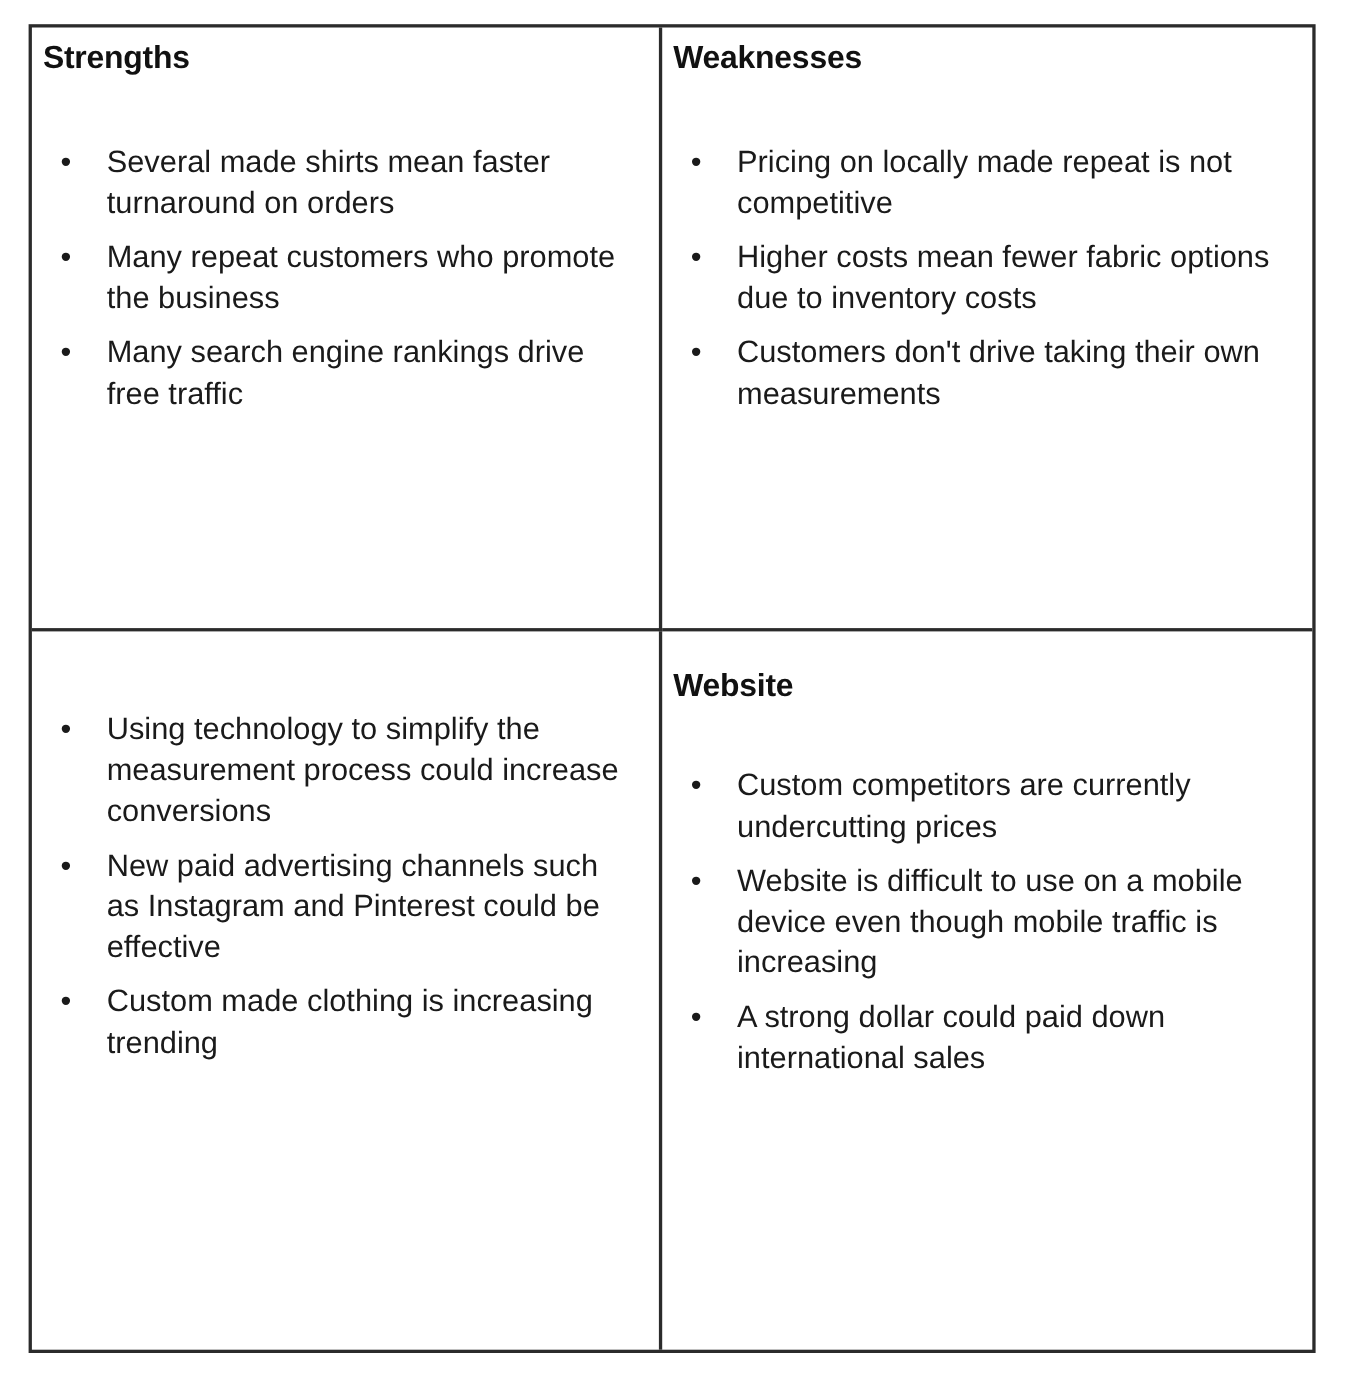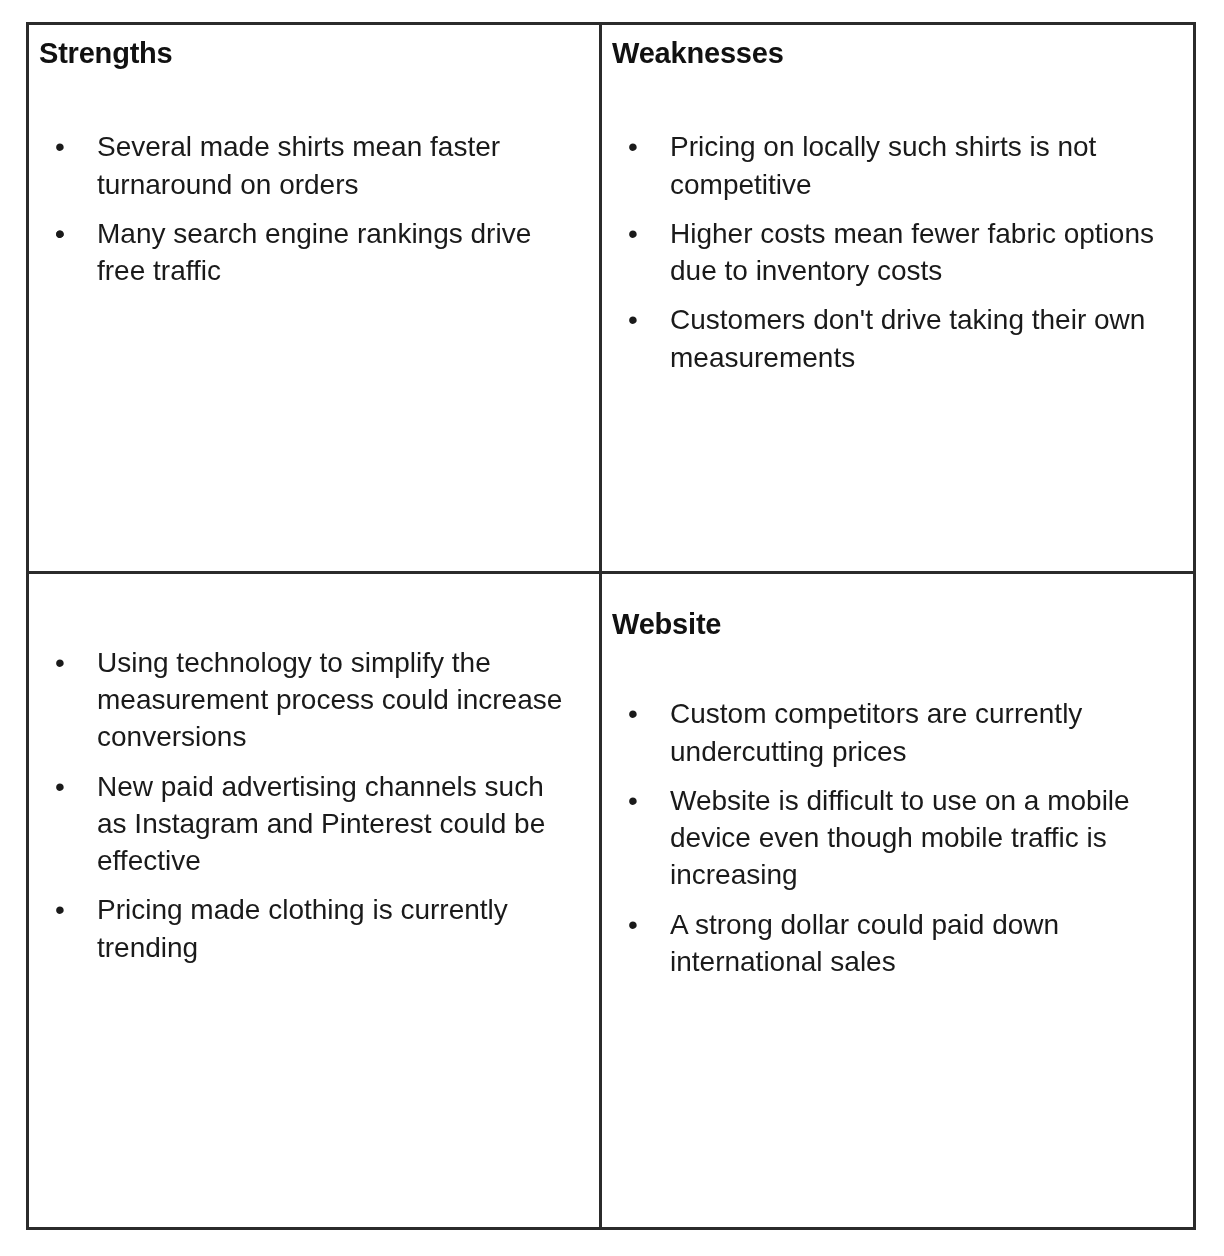--- a/index.html
+++ b/index.html
@@ -86,34 +86,35 @@
 
     <div class="quadrant strengths">
       <div class="q-title">Strengths</div>
       <ul class="q-list gap-1">
         <li>
           <span class="bullet">•</span>
           <span class="li-text">Several made shirts mean faster turnaround on orders</span>
         </li>
         <li>
           <span class="bullet">•</span>
+          <span class="li-text">Many repeat customers who promote the business</span>
         </li>
         <li>
           <span class="bullet">•</span>
           <span class="li-text">Many search engine rankings drive free traffic</span>
         </li>
       </ul>
     </div>
 
     <div class="quadrant weaknesses col-last">
       <div class="q-title">Weaknesses</div>
       <ul class="q-list gap-1">
         <li>
           <span class="bullet">•</span>
-          <span class="li-text">Pricing on locally such shirts is not competitive</span>
+          <span class="li-text">Pricing on locally made repeat is not competitive</span>
         </li>
         <li>
           <span class="bullet">•</span>
           <span class="li-text">Higher costs mean fewer fabric options due to inventory costs</span>
         </li>
         <li>
           <span class="bullet">•</span>
           <span class="li-text">Customers don't drive taking their own measurements</span>
         </li>
       </ul>
@@ -124,21 +125,21 @@
         <li>
           <span class="bullet">•</span>
           <span class="li-text">Using technology to simplify the measurement process could increase conversions</span>
         </li>
         <li>
           <span class="bullet">•</span>
           <span class="li-text">New paid advertising channels such as Instagram and Pinterest could be effective</span>
         </li>
         <li>
           <span class="bullet">•</span>
-          <span class="li-text">Pricing made clothing is currently trending</span>
+          <span class="li-text">Custom made clothing is increasing trending</span>
         </li>
       </ul>
     </div>
 
     <div class="quadrant threats col-last row-last">
       <div class="q-title pad-top">Website</div>
       <ul class="q-list gap-2">
         <li>
           <span class="bullet">•</span>
           <span class="li-text">Custom competitors are currently undercutting prices</span>

